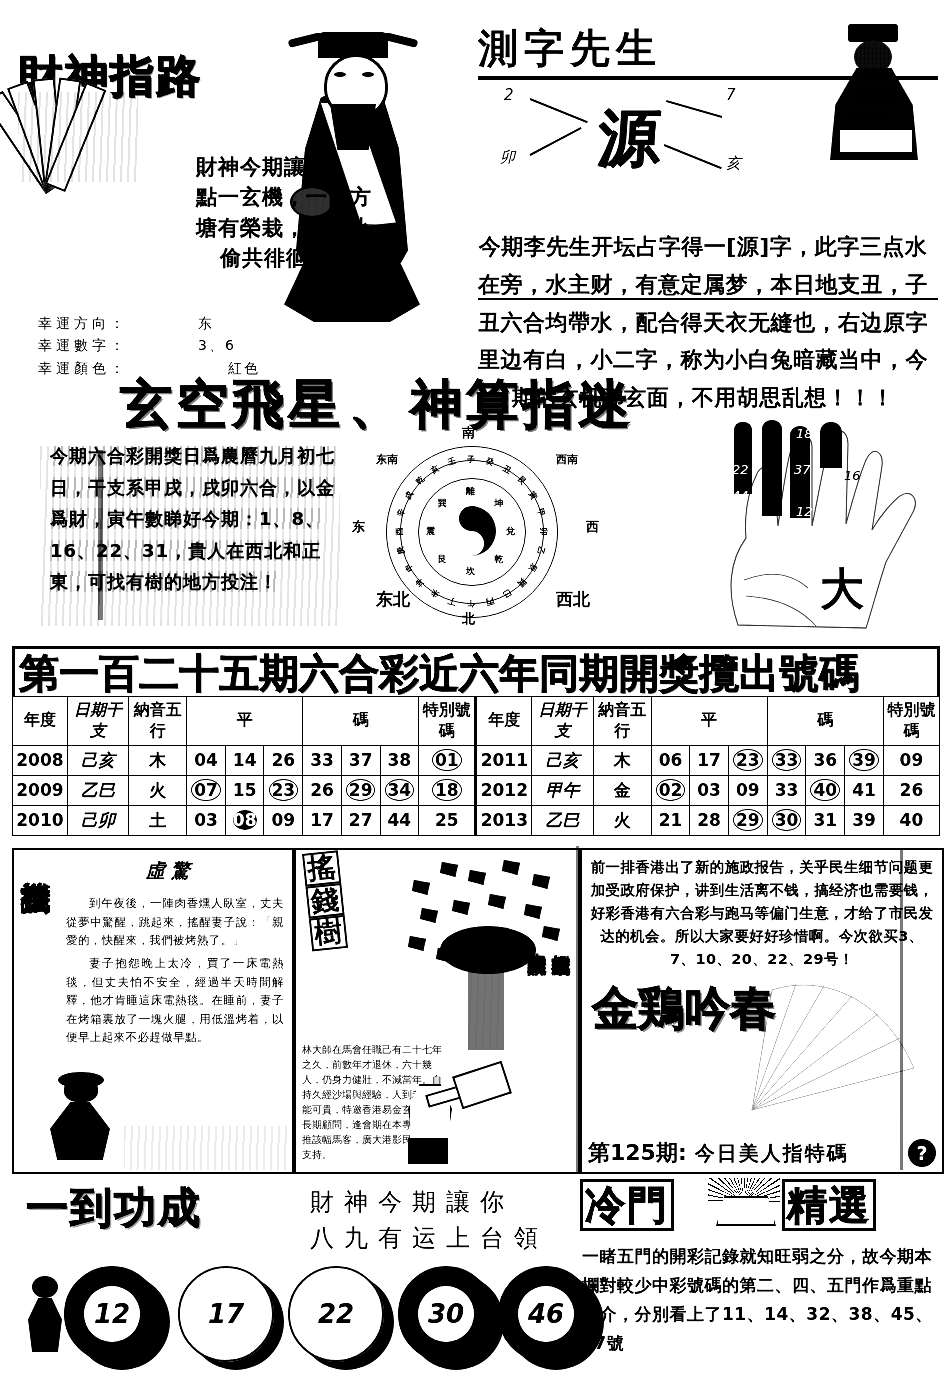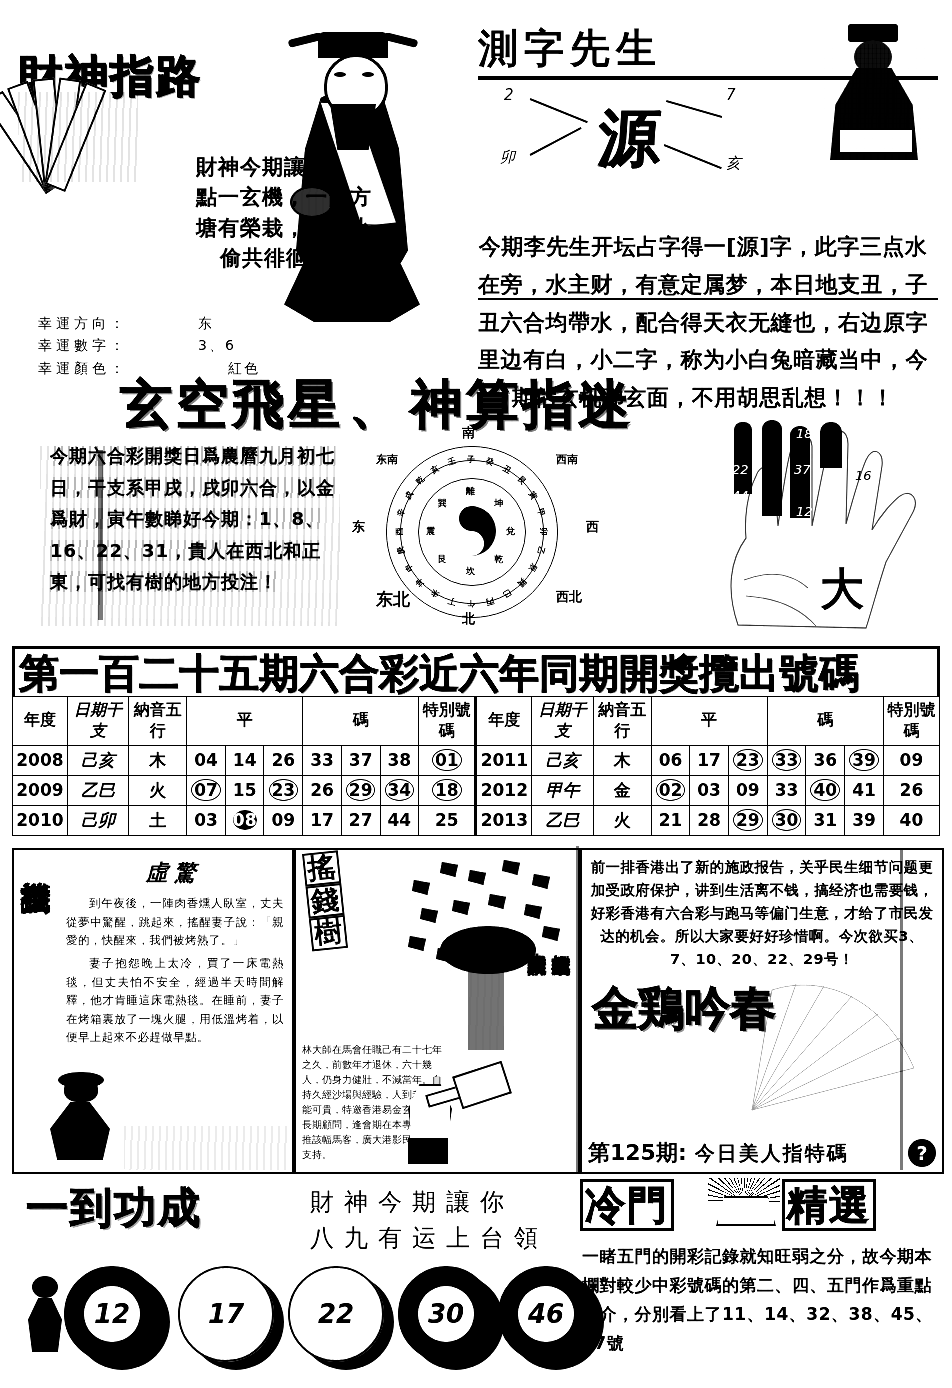--- a/index.html
+++ b/index.html
@@ -155,21 +155,21 @@
   table.lot .num{width:38px;}
   table.lot .sp{width:56px;}
   table.lot .mid{border-left:3px solid #111;}
   .circled{display:inline-block;border:1.6px solid #111;border-radius:50%;padding:0 2px;min-width:22px;}
   .blotch{display:inline-block;border-radius:50%;background:#111;color:#fff;min-width:22px;}
 
   
   .panel{position:absolute;border:2px solid #111;background:#fff;}
   #p-joke{left:12px;top:848px;width:278px;height:322px;}
   #joke-vert{position:absolute;left:6px;top:8px;font-size:30px;font-weight:bold;line-height:1.06;}
-  #joke-title{position:absolute;left:132px;top:8px;font-size:22px;font-weight:bold;font-style:italic;letter-spacing:6px;}
+  #joke-title{position:absolute;left:132px;top:8px;font-size:19px;font-weight:bold;font-style:italic;letter-spacing:6px;}
   #joke-body{position:absolute;left:52px;top:44px;width:218px;font-size:11.5px;line-height:1.62;letter-spacing:.4px;text-align:justify;}
   #joke-body p{margin:0 0 4px 0;text-indent:2em;}
   #joke-fig{position:absolute;left:22px;top:226px;width:90px;height:86px;}
   #joke-fig .head{position:absolute;left:28px;top:0;width:34px;height:26px;background:#111;border-radius:50% 50% 40% 40%;}
   #joke-fig .hair{position:absolute;left:22px;top:-4px;width:46px;height:16px;background:#111;border-radius:50%;}
   #joke-fig .body{position:absolute;left:14px;top:26px;width:60px;height:58px;background:#111;
     clip-path:polygon(34% 0,66% 0,100% 46%,88% 100%,12% 100%,0 46%);}
 
   #p-mid{left:294px;top:848px;width:282px;height:322px;}
   #mid-vert{position:absolute;left:6px;top:4px;font-size:28px;font-weight:bold;line-height:1.02;
@@ -365,42 +365,42 @@
         <span class="bg" style="left: 59.7157px; top: 58.7157px;">巽</span>
       </div>
   </div>
   <div class="dirlab" style="left:462px;top:424px;">南</div>
   <div class="dirlab" style="left:462px;top:610px;">北</div>
   <div class="dirlab" style="left:352px;top:518px;">东</div>
   <div class="dirlab" style="left:586px;top:518px;">西</div>
   <div class="dirlab" style="left:376px;top:452px;font-size:11px">东南</div>
   <div class="dirlab" style="left:556px;top:452px;font-size:11px">西南</div>
   <div class="dirlab" style="left:376px;top:588px;font-size:17px">东北</div>
-  <div class="dirlab" style="left:556px;top:588px;font-size:13px">西北</div>
+  <div class="dirlab" style="left:556px;top:588px;font-size:17px">西北</div>
 
   <div class="abs" id="palm">
     <svg width="250" height="215" viewBox="0 0 250 215">
       <path d="M38 205 C26 170 30 140 46 118 C44 96 48 72 56 56 C60 44 72 44 74 58 L78 106
                C82 78 86 44 92 26 C96 10 110 10 112 26 L112 106
                C118 78 124 40 130 22 C134 6 148 8 148 24 L146 104
                C152 82 160 54 166 40 C172 26 184 30 182 46 L172 110
                C180 96 192 82 200 76 C212 68 220 80 212 94 L186 142
                C178 166 172 190 166 208 Z" fill="none" stroke="#111" stroke-width="1.3" opacity=".75"></path>
       <path d="M44 160 C70 150 92 154 108 168" fill="none" stroke="#111" stroke-width="1.1" opacity=".7"></path>
       <path d="M46 176 C76 178 100 188 116 206" fill="none" stroke="#111" stroke-width="1.1" opacity=".7"></path>
     </svg>
     <div class="abs" style="left:34px;top:2px;width:18px;height:72px;background:#111;border-radius:8px 8px 0 0;"></div>
     <div class="abs" style="left:62px;top:0px;width:20px;height:96px;background:#111;border-radius:9px 9px 0 0;"></div>
     <div class="abs" style="left:90px;top:6px;width:20px;height:92px;background:#111;border-radius:9px 9px 0 0;"></div>
     <div class="abs" style="left:120px;top:2px;width:22px;height:46px;background:#111;border-radius:10px 10px 0 0;"></div>
     <div class="pn" style="left:96px;top:6px;color:#fff;">18</div>
     <div class="pn" style="left:32px;top:42px;color:#fff;">22</div>
     <div class="pn" style="left:94px;top:42px;color:#fff;">37</div>
     <div class="pn" style="left:32px;top:68px;color:#fff;">44</div>
-    <div class="pn" style="left:155px;top:48px;text-align:right;">16</div>
+    <div class="pn" style="left:144px;top:48px;text-align:right;">16</div>
     <div class="pn" style="left:96px;top:84px;color:#fff;">12</div>
     <div class="bigchar">大</div>
   </div>
 
   <div class="abs" id="tblwrap">
     <div id="tblhead">
       <div class="h">第一百二十五期六合彩近六年同期開獎攬出號碼</div>
     </div>
     <table class="lot">
       <thead>

